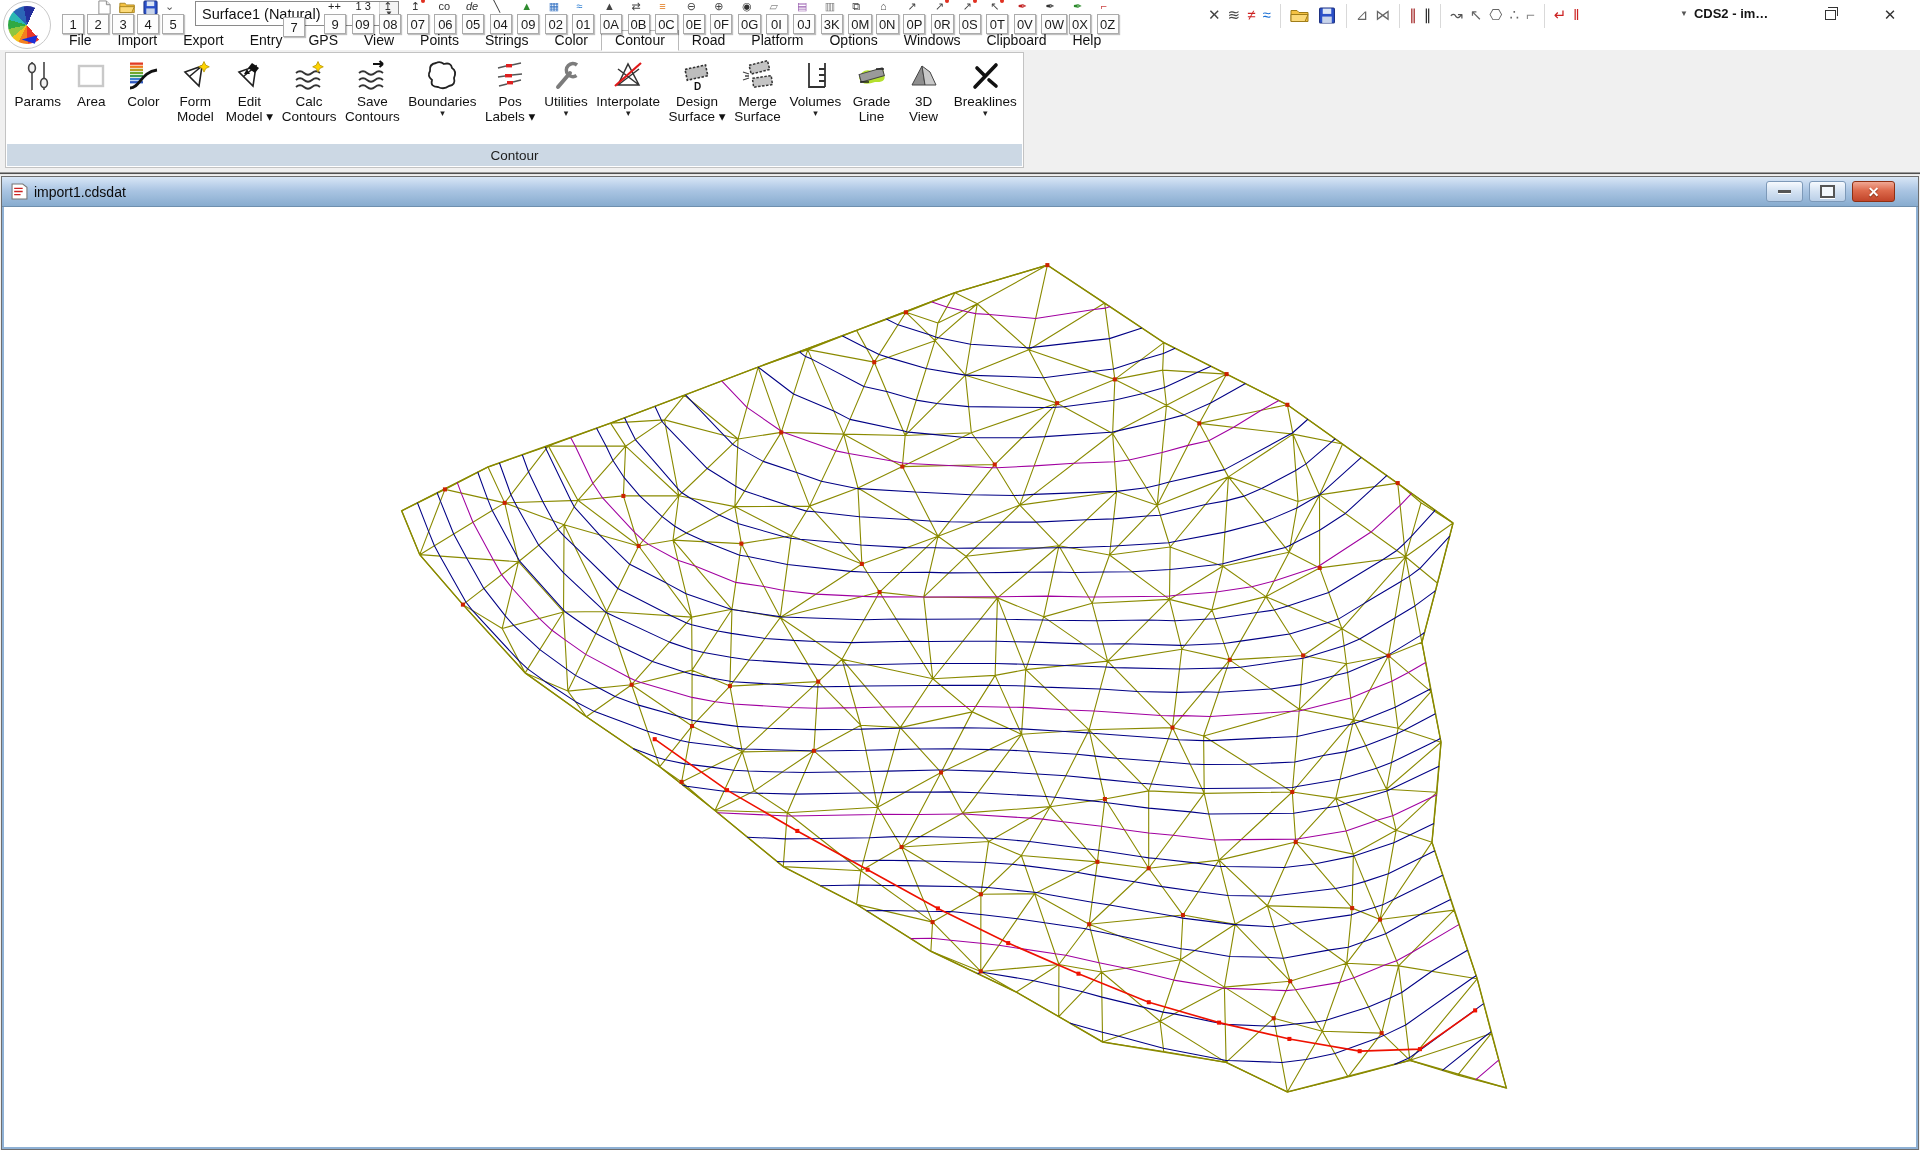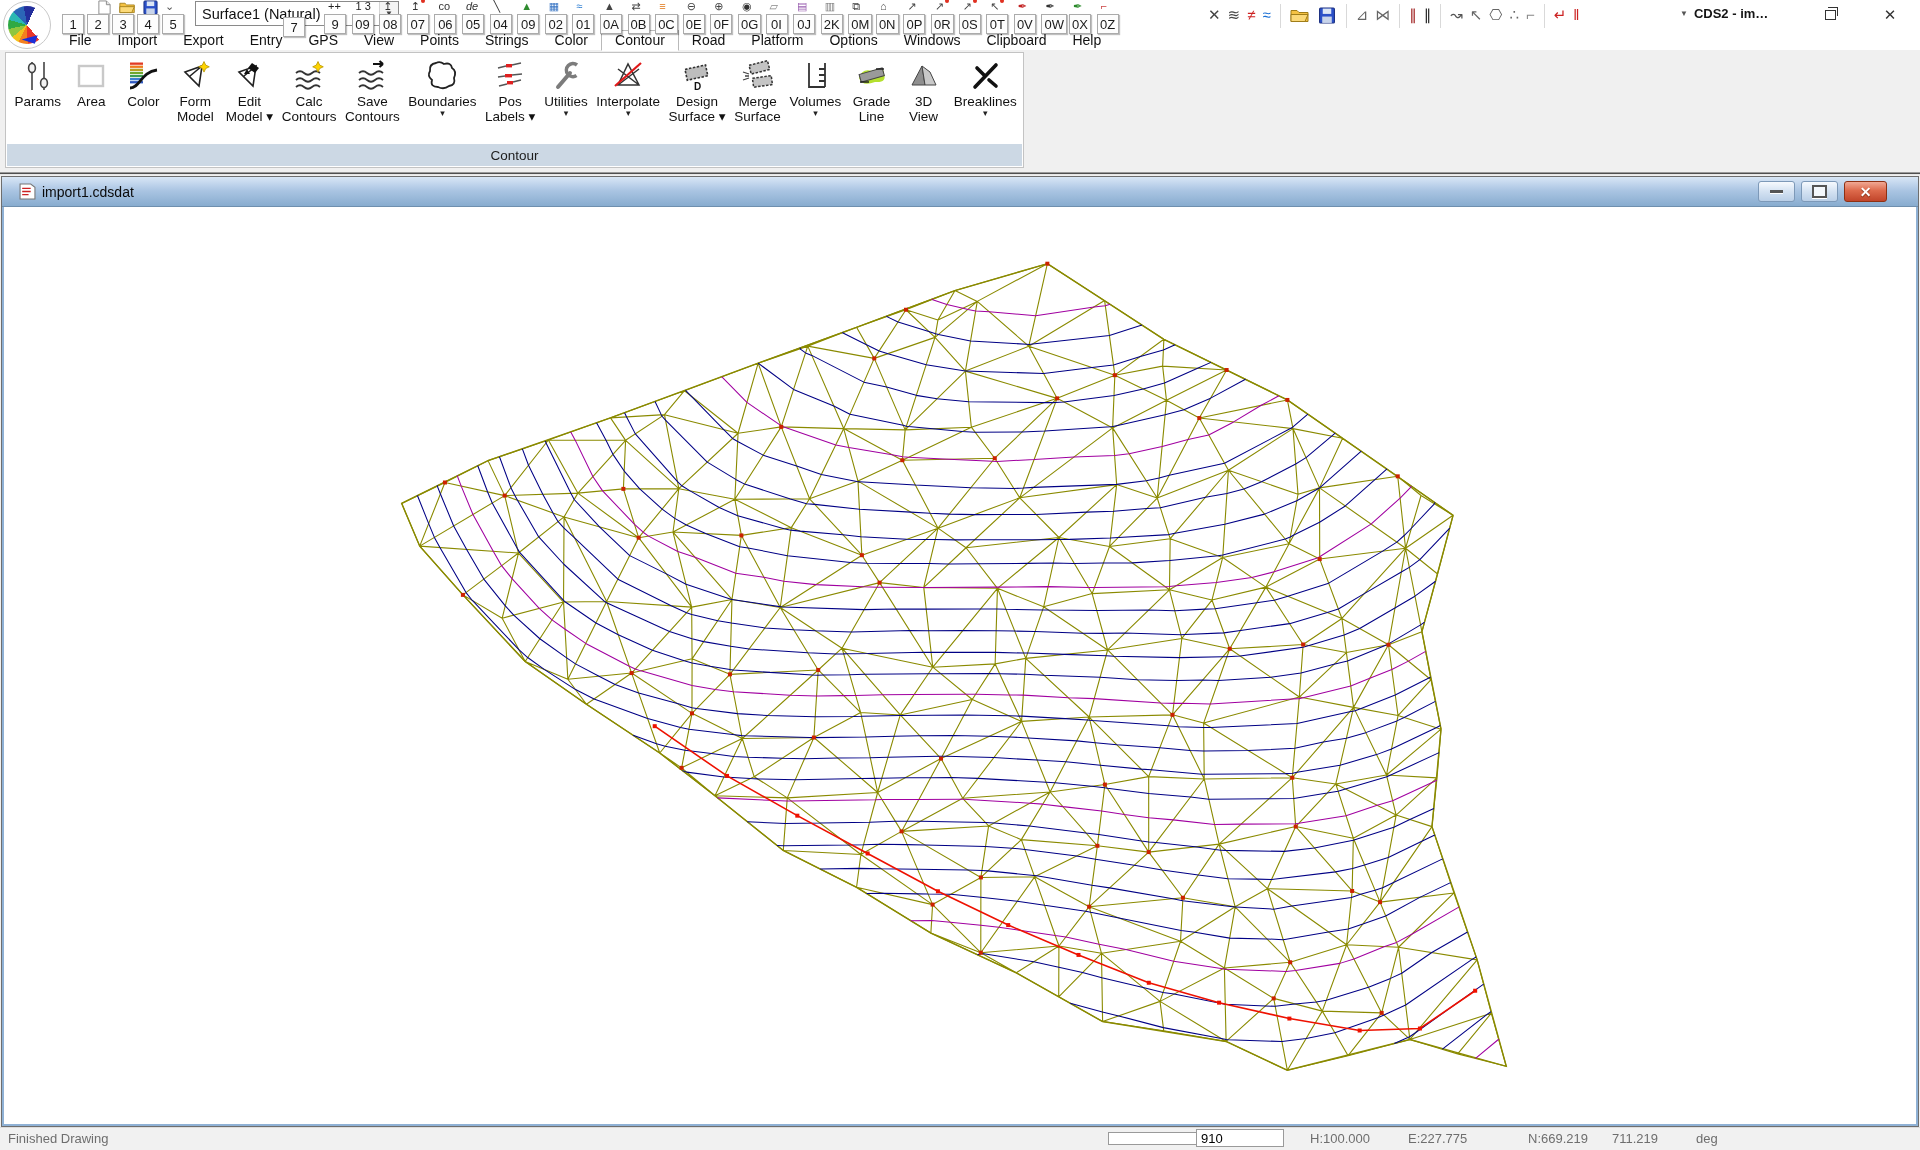--- a/index.html
+++ b/index.html
@@ -69,21 +69,21 @@
   .rb-label{font-size:13.5px;line-height:15px;text-align:center;color:#111;white-space:nowrap}
   .rb-arrow{font-size:9px;color:#222;line-height:9px}
   .ribbon-group{position:absolute;left:1px;right:1px;bottom:1px;height:22px;background:#ccd8e4;
         display:flex;align-items:center;justify-content:center;font-size:13.5px;color:#1c1c1c}
   .divider{height:5px;background:linear-gradient(#f0f0f0 0 1px,#9a9a9a 1px 2px,#4f4f4f 2px 3px,#e6e6e6 3px 4px,#f0f0f0 4px)}
 
   
   .doc{flex:1;display:flex;flex-direction:column;margin:0 1px;border:1px solid #6e6e6e;
        background:#8fb1d5;min-height:0}
   .doc-titlebar{height:29px;background:linear-gradient(#d8e6f6,#a9c4e2 48%,#88accf);
-       display:flex;align-items:center;padding:0 17px;border-bottom:1px solid #6f8fae}
+       display:flex;align-items:center;padding:0 9px;border-bottom:1px solid #6f8fae}
   .doc-icon svg{width:17px;height:17px;display:block}
   .doc-title{font-size:14px;color:#0a0a0a;margin-left:6px}
   .doc-buttons{margin-left:auto;display:flex;gap:6px;padding-right:14px}
   .doc-btn{width:37px;height:21px;border:1px solid #7d99b8;border-radius:3px;
        background:linear-gradient(#f6fafe,#d4e2f2 50%,#bacfe7);display:flex;align-items:center;
        justify-content:center;box-sizing:border-box}
   .doc-btn .minbar{width:13px;height:3px;background:#555;box-shadow:0 1px 0 #fff}
   .doc-btn .maxbox{width:11px;height:9px;border:2px solid #555;background:#f4f8fc;box-shadow:0 1px 0 #fff}
   .doc-btn.close{width:43px;background:linear-gradient(#f0a894,#dd6a4c 45%,#c1452a);
        border-color:#8e3013;color:#fff;font-weight:bold;font-size:14px;
@@ -216,21 +216,21 @@
         <span class="tk-item">
           <span class="tk-icon" style="color: rgb(138, 138, 138);">▱</span>
           <span class="keytip tk-badge">0I</span>
         </span>
         <span class="tk-item">
           <span class="tk-icon" style="color: rgb(154, 95, 176);">▤</span>
           <span class="keytip tk-badge">0J</span>
         </span>
         <span class="tk-item">
           <span class="tk-icon" style="color: rgb(122, 122, 122);">▥</span>
-          <span class="keytip tk-badge">2K</span>
+          <span class="keytip tk-badge">3K</span>
         </span>
         <span class="tk-item">
           <span class="tk-icon" style="color: rgb(68, 68, 68);">⧉</span>
           <span class="keytip tk-badge">0M</span>
         </span>
         <span class="tk-item">
           <span class="tk-icon" style="color: rgb(85, 85, 85);">⌂</span>
           <span class="keytip tk-badge">0N</span>
         </span>
         <span class="tk-item">
@@ -623,23 +623,13 @@
           <rect x="1262.4" y="793.7" width="4" height="4" fill="#cc2200"></rect>
           <rect x="1308.2" y="352.0" width="4" height="4" fill="#cc2200"></rect>
           <rect x="1340.5" y="685.7" width="4" height="4" fill="#cc2200"></rect>
           <rect x="1376.7" y="438.1" width="4" height="4" fill="#cc2200"></rect>
           <rect x="1368.3" y="696.9" width="4" height="4" fill="#cc2200"></rect>
           <rect x="1369.9" y="808.3" width="4" height="4" fill="#cc2200"></rect>
         </svg>
     </div>
   </div>
 
-  <div class="statusbar">
-    <span class="sb-status">Finished Drawing</span>
-    <span class="sb-progress"><span class="fill" id="sb-fill" style="width: 42%;"></span></span>
-    <span class="sb-field">910</span>
-    <span class="sb-h">H:100.000</span>
-    <span class="sb-e">E:227.775</span>
-    <span class="sb-n">N:669.219</span>
-    <span class="sb-n2">711.219</span>
-    <span class="sb-unit">deg</span>
-  </div>
 </div>
 
 </body></html>

